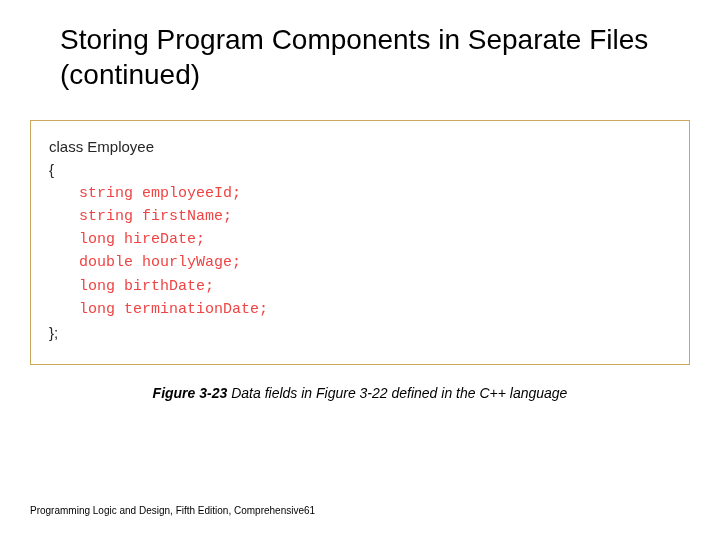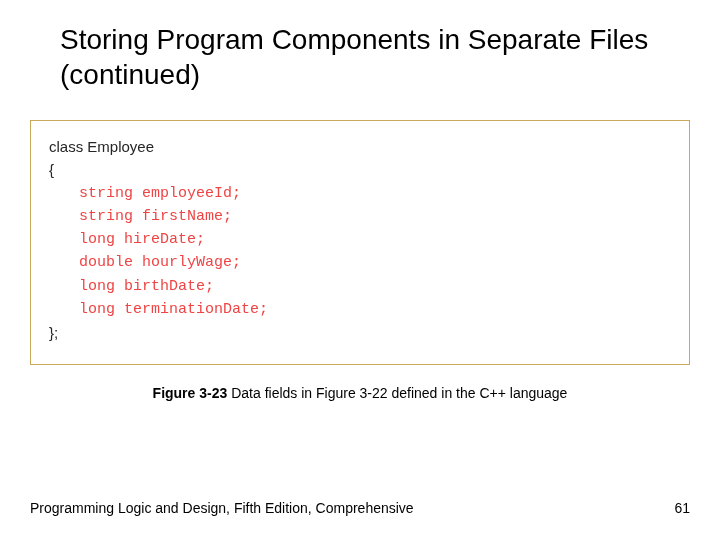--- a/index.html
+++ b/index.html
@@ -37,30 +37,31 @@
     color: #ef4444;
     line-height: 1.55;
     white-space: pre;
     padding-left: 30px;
   }
   .caption {
     text-align: center;
     font-size: 14px;
     margin-top: 20px;
     font-weight: 400;
+    font-style: italic;
   }
   .caption .lead { font-weight: 700; }
   .footer {
     position: absolute;
     bottom: 24px;
     left: 30px;
     right: 30px;
     display: flex;
-    justify-content: space-between;
-    font-size: 14px;
+    justify-content: flex-start;
+    font-size: 10px;
   }
 </style>
 </head>
 <body>
 
 <h1 class="title">Storing Program Components in Separate Files (continued)</h1>
 
 <div class="code-box">
   <div class="kw">class Employee</div>
   <div class="kw">{</div>

